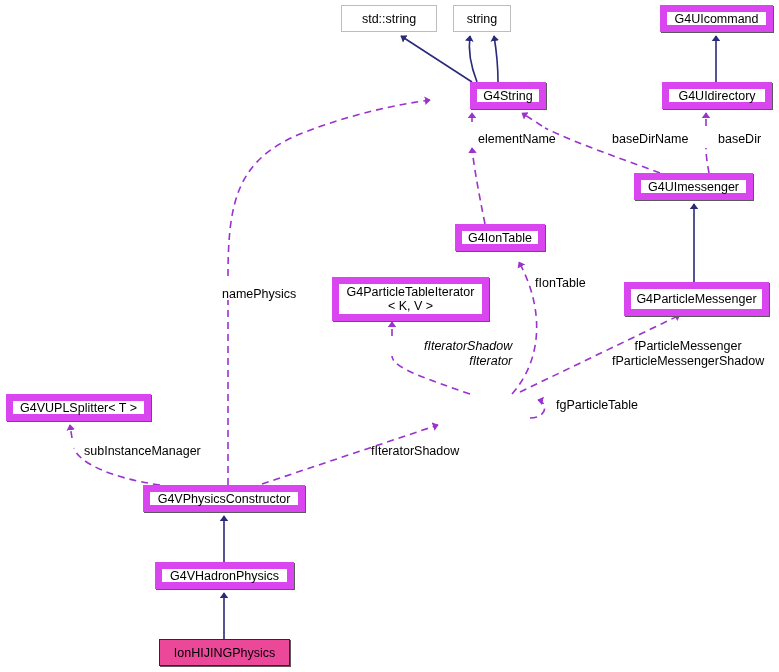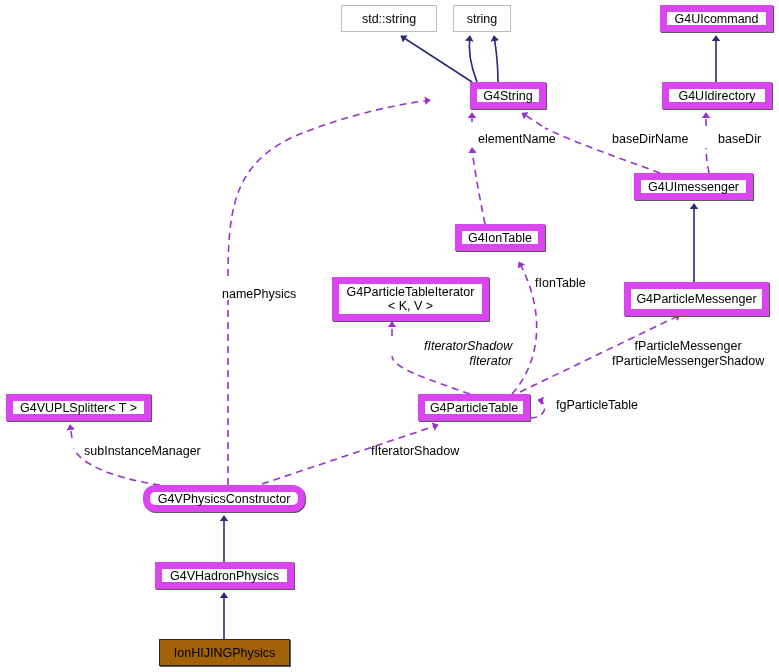--- a/index.html
+++ b/index.html
@@ -42,21 +42,21 @@
   }
   .node.solid {
     border: 7px solid #d946ef;
     box-shadow: 1px 1px 0 0 #5a5a5a;
   }
   .node.faint {
     border: 1px solid #bdbdbd;
     box-shadow: none;
   }
   .node.highlight {
-    background: #a16207;
+    background: #ec4899;
     border: 1px solid #2b2b2b;
     box-shadow: 1px 1px 0 0 #5a5a5a;
   }
   .edge-label {
     position: absolute;
     font-size: 12.5px;
     line-height: 15px;
     color: #000000;
     white-space: pre;
     background: transparent;
@@ -157,25 +157,22 @@
   </div>
 
   <div class="node solid" style="left:624px; top:282px; width:145px; height:34px;">
     <span>G4ParticleMessenger</span>
   </div>
 
   <div class="node solid" style="left:6px; top:394px; width:145px; height:27px;">
     <span>G4VUPLSplitter&lt; T &gt;</span>
   </div>
 
-  <div class="node solid" style="left:418px; top:394px; width:112px; height:27px;">
-    <span>G4ParticleTable</span>
-  </div>
-
-  <div class="node solid" style="left:143px; top:485px; width:162px; height:27px;border-radius:12px;">
+
+  <div class="node solid" style="left:143px; top:485px; width:162px; height:27px;">
     <span>G4VPhysicsConstructor</span>
   </div>
 
   <div class="node solid" style="left:155px; top:562px; width:139px; height:27px;">
     <span>G4VHadronPhysics</span>
   </div>
 
   <div class="node highlight" style="left:159px; top:639px; width:131px; height:27px;">
     <span>IonHIJINGPhysics</span>
   </div>

